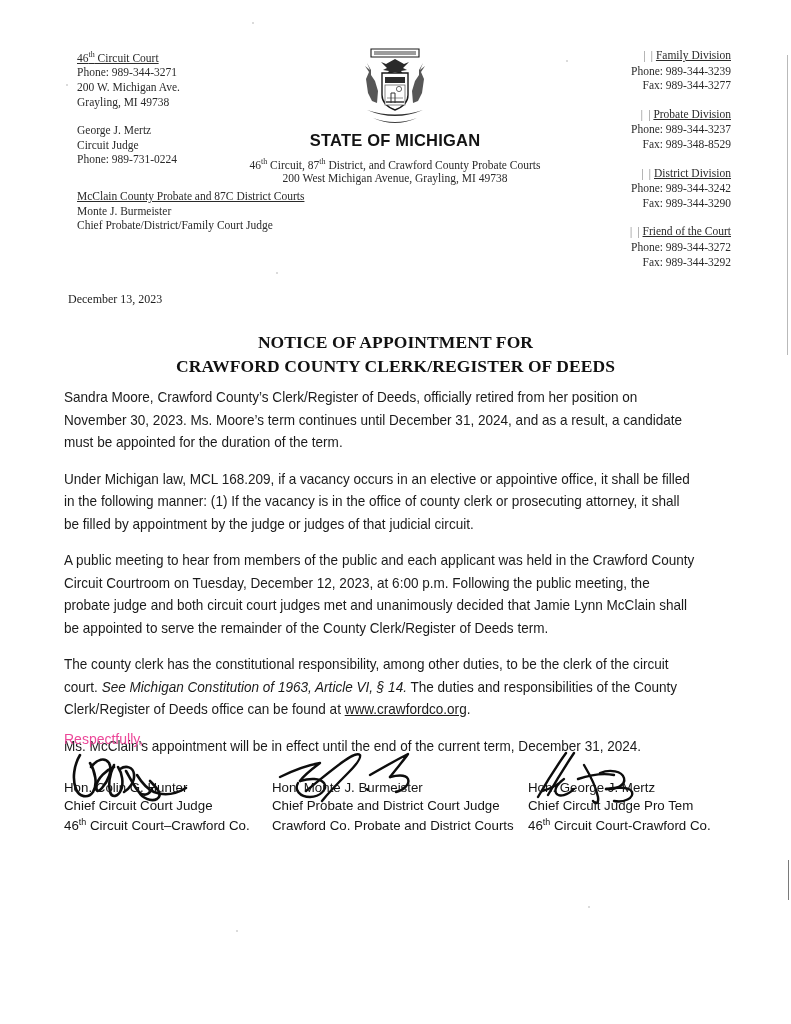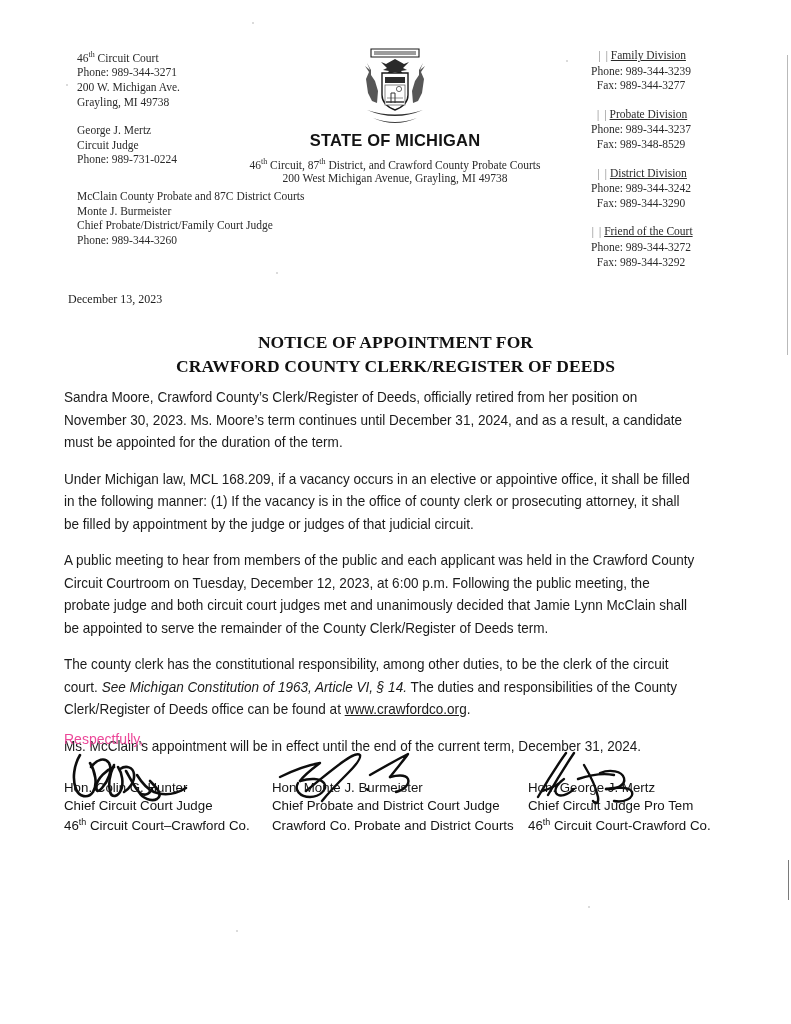--- a/index.html
+++ b/index.html
@@ -54,21 +54,21 @@
     position: absolute;
     left: 77px;
     top: 8px;
     width: 250px;
     font-family: "Liberation Serif", serif;
     font-size: 11.5px;
     line-height: 14.6px;
     color: #2a2a2a;
   }
   .lh-left .blk { margin-bottom: 14px; }
-  .lh-left .hdr { white-space: nowrap; }
+  .lh-left .hdr { text-decoration: underline; white-space: nowrap; }
   .lh-left .hdr sup { font-size: 8px; }
 
   .lh-center {
     position: absolute;
     left: 235px;
     top: 0px;
     width: 320px;
     text-align: center;
   }
   .seal { margin: 0 auto; display: block; }
@@ -87,21 +87,21 @@
     margin-top: 5px;
     color: #2a2a2a;
   }
   .center-lines sup { font-size: 8px; }
 
   .lh-right {
     position: absolute;
     right: 60px;
     top: 8px;
     width: 180px;
-    text-align: center;
+    text-align: right;
     font-family: "Liberation Serif", serif;
     font-size: 11.5px;
     line-height: 14.6px;
     color: #2a2a2a;
   }
   .lh-right .blk { margin-bottom: 14px; }
   .lh-right .hdr { text-decoration: underline; }
   .lh-right .tick {
     color: #8d8d8d;
     font-size: 9px;
@@ -220,21 +220,20 @@
       </div>
       <div class="blk">
         <div>George J. Mertz</div>
         <div>Circuit Judge</div>
         <div>Phone:  989-731-0224</div>
       </div>
       <div class="blk" style="margin-top:22px;">
         <div class="hdr">McClain County Probate and 87C District Courts</div>
         <div>Monte J. Burmeister</div>
         <div>Chief Probate/District/Family Court Judge</div>
-        <div>Phone:  989-344-3260</div>
       </div>
     </div>
 
     <div class="lh-center">
       <span>
         <svg class="seal" width="76" height="88" viewBox="0 0 76 88" aria-hidden="true">
           <g fill="none" stroke="#1a1a1a" stroke-width="1.1">
 
             <path d="M14 9 h48 v8 h-48 z"></path>
             <path d="M17 11 h42 v4 h-42 z" fill="#4a4a4a" stroke="none" opacity=".55"></path>

